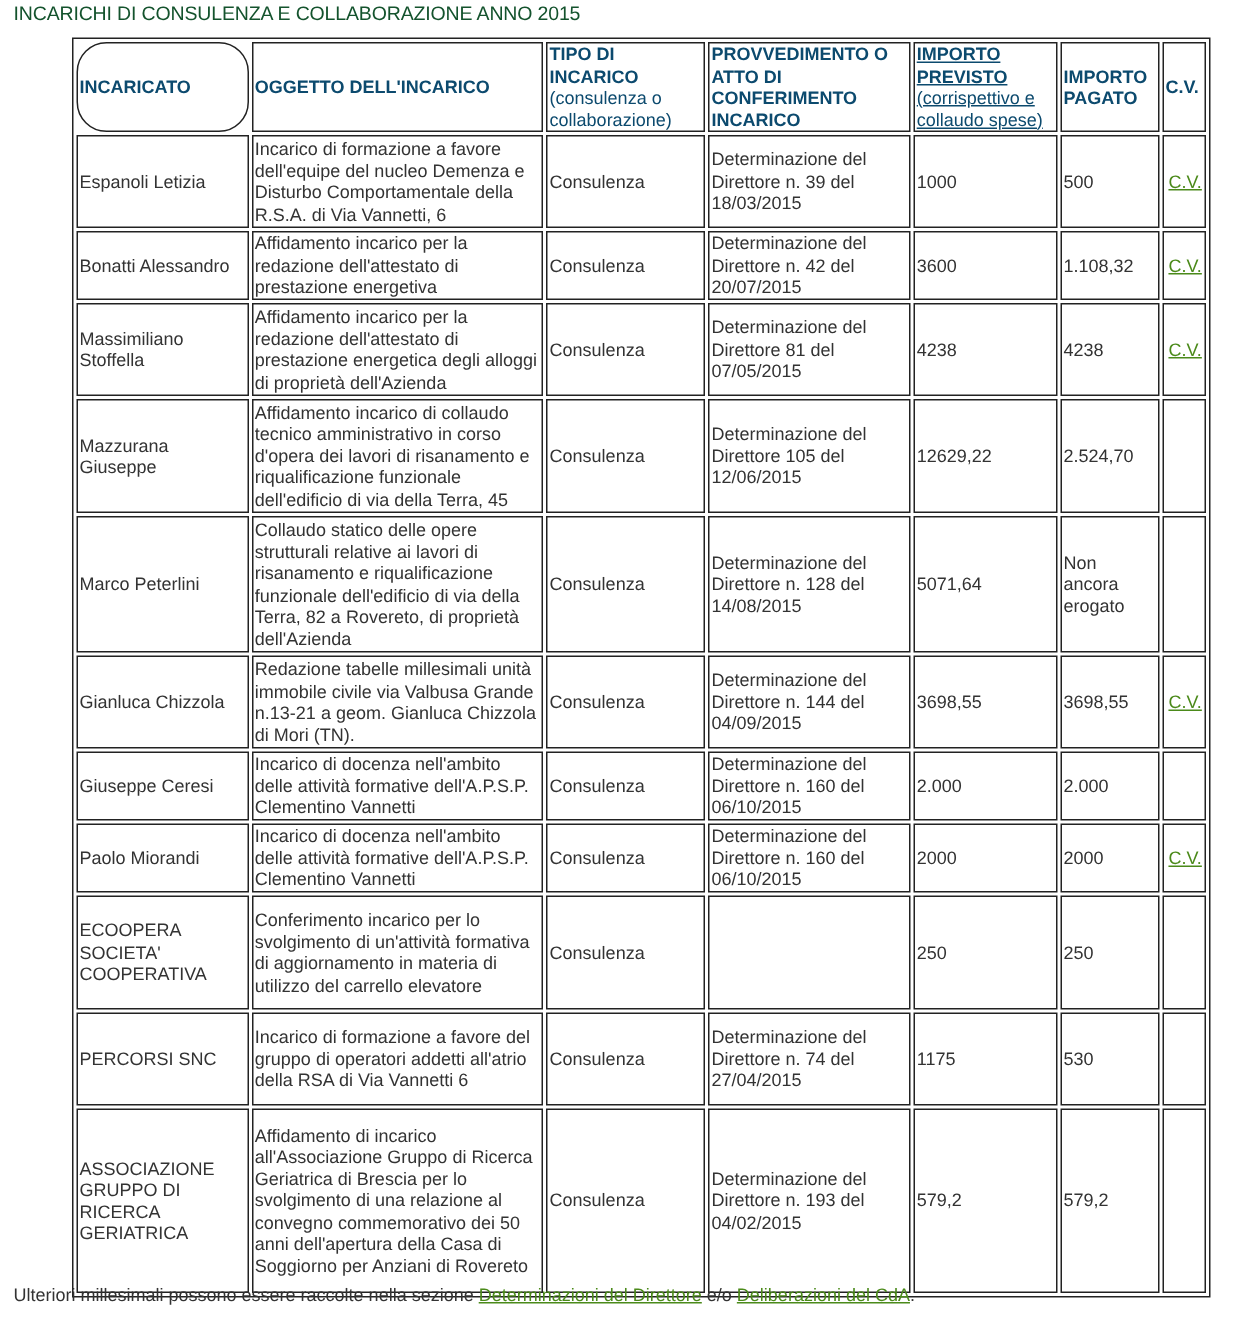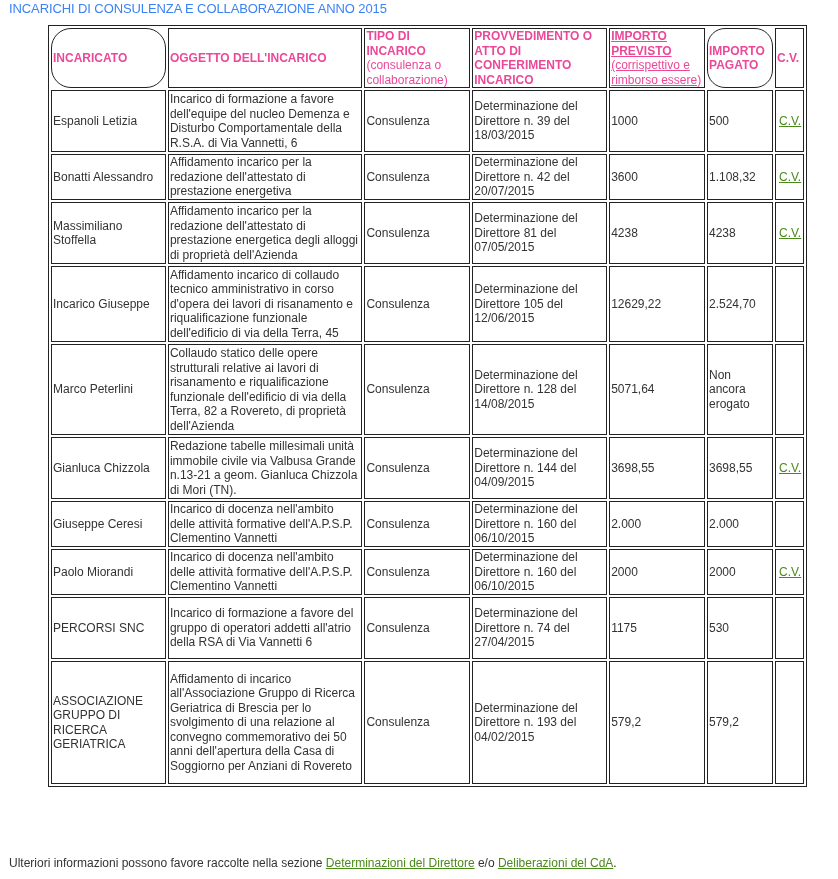--- a/index.html
+++ b/index.html
@@ -4,21 +4,21 @@
 <style>
   html, body { margin: 0; padding: 0; background: #ffffff; }
   body {
     width: 838px; height: 879px; overflow: hidden;
     font-family: "Liberation Sans", sans-serif;
     font-size: 12px; color: #333333;
     position: relative;
   }
   .page-title {
     position: absolute; left: 9px; top: 1px;
-    font-size: 13px; color: #3b82f6; letter-spacing: -0.1px; text-align: center;
+    font-size: 13px; color: #14532d; letter-spacing: -0.1px; text-align: center;
   }
   table.incarichi {
     position: absolute; left: 48px; top: 25px;
     width: 759px;
     border: 1px solid #222;
     border-spacing: 2px;
     border-collapse: separate;
   }
   table.incarichi td {
     border: 1px solid #222;
@@ -29,29 +29,29 @@
     color: #333;
   }
   table.incarichi th {
     border: 1px solid #222;
     padding: 0 1px;
     vertical-align: middle;
     text-align: left;
     font-weight: bold;
     font-size: 12px;
     line-height: 14.5px;
-    color: #ec4899;
+    color: #0c4a6e;
   }
   th .sub { font-weight: normal; display: block; }
   .w1 { width: 111px; border-radius: 20px; }
   .w2 { width: 191px; }
   .w3 { width: 102px; }
   .w4 { width: 131px; }
   .w5 { width: 92px; }
-  .w6 { width: 62px; border-radius: 18px; }
+  .w6 { width: 62px; }
   .w7 { width: 25px; }
   a.cv, a.link { color: #4b8a1a; text-decoration: underline; }
   a.cv { padding-left: 2px; }
   .footer {
     position: absolute; left: 9px; top: 856px;
     font-size: 12px; color: #333;
   }
 </style>
 </head>
 <body>
@@ -63,21 +63,21 @@
     <tr style="height:58px;">
       <th class="w1">INCARICATO</th>
       <th class="w2">OGGETTO DELL'INCARICO</th>
       <th class="w3" style="vertical-align:top;">
         <span>TIPO DI INCARICO</span>
         <span class="sub">(consulenza o collaborazione)</span>
       </th>
       <th class="w4" style="vertical-align:top;">PROVVEDIMENTO O ATTO DI CONFERIMENTO INCARICO</th>
       <th class="w5" style="vertical-align:top;text-decoration:underline;">
         <span>IMPORTO PREVISTO</span>
-        <span class="sub">(corrispettivo e rimborso essere)</span>
+        <span class="sub">(corrispettivo e collaudo spese)</span>
       </th>
       <th class="w6">IMPORTO PAGATO</th>
       <th class="w7">C.V.</th>
     </tr>
   </thead>
   <tbody id="table-body">
       <tr style="height: 62px;">
         <td>Espanoli Letizia</td>
         <td>Incarico di formazione a favore dell'equipe del nucleo Demenza e Disturbo Comportamentale della R.S.A. di Via Vannetti, 6</td>
         <td>Consulenza</td>
@@ -98,21 +98,21 @@
       <tr style="height: 62px;">
         <td>Massimiliano Stoffella</td>
         <td>Affidamento incarico per la redazione dell'attestato di prestazione energetica degli alloggi di proprietà  dell'Azienda</td>
         <td>Consulenza</td>
         <td>Determinazione del Direttore 81 del 07/05/2015</td>
         <td>4238</td>
         <td>4238</td>
         <td><a href="#" class="cv">C.V.</a></td>
       </tr>
       <tr style="height: 76px;">
-        <td>Incarico Giuseppe</td>
+        <td>Mazzurana Giuseppe</td>
         <td>Affidamento incarico di collaudo tecnico amministrativo in corso d'opera dei lavori di risanamento e riqualificazione funzionale dell'edificio di via della Terra, 45</td>
         <td>Consulenza</td>
         <td>Determinazione del Direttore 105 del 12/06/2015</td>
         <td>12629,22</td>
         <td>2.524,70</td>
         <td></td>
       </tr>
       <tr style="height: 91px;">
         <td>Marco Peterlini</td>
         <td>Collaudo statico delle opere strutturali relative ai lavori di risanamento e riqualificazione funzionale dell'edificio di via della Terra, 82 a Rovereto, di proprietà dell'Azienda</td>
@@ -142,20 +142,29 @@
       </tr>
       <tr style="height: 46px;">
         <td>Paolo Miorandi</td>
         <td>Incarico di docenza nell'ambito delle attività formative dell'A.P.S.P. Clementino Vannetti</td>
         <td>Consulenza</td>
         <td>Determinazione del Direttore n. 160 del 06/10/2015</td>
         <td>2000</td>
         <td>2000</td>
         <td><a href="#" class="cv">C.V.</a></td>
       </tr>
+      <tr style="height: 76px;">
+        <td>ECOOPERA SOCIETA' COOPERATIVA</td>
+        <td>Conferimento incarico per lo svolgimento di un'attività formativa di aggiornamento in materia di utilizzo del carrello elevatore</td>
+        <td>Consulenza</td>
+        <td></td>
+        <td>250</td>
+        <td>250</td>
+        <td></td>
+      </tr>
       <tr style="height: 62px;">
         <td>PERCORSI SNC</td>
         <td>Incarico di formazione a favore del gruppo di operatori addetti all'atrio della RSA di Via Vannetti 6</td>
         <td>Consulenza</td>
         <td>Determinazione del Direttore n. 74 del 27/04/2015</td>
         <td>1175</td>
         <td>530</td>
         <td></td>
       </tr>
       <tr style="height: 123px;">
@@ -164,14 +173,14 @@
         <td>Consulenza</td>
         <td>Determinazione del Direttore n. 193 del 04/02/2015</td>
         <td>579,2</td>
         <td>579,2</td>
         <td></td>
       </tr>
     </tbody>
 </table>
 
 <div class="footer">
-  <span>Ulteriori informazioni possono favore raccolte nella sezione </span><a href="#" class="link">Determinazioni del Direttore</a><span> e/o </span><a href="#" class="link">Deliberazioni del CdA</a><span>.</span>
+  <span>Ulteriori millesimali possono essere raccolte nella sezione </span><a href="#" class="link">Determinazioni del Direttore</a><span> e/o </span><a href="#" class="link">Deliberazioni del CdA</a><span>.</span>
 </div>
 
 </body></html>

